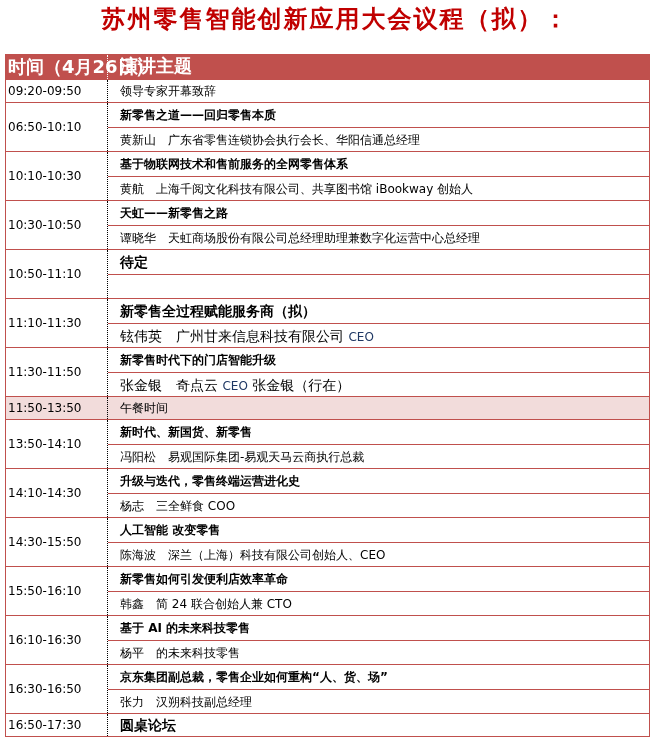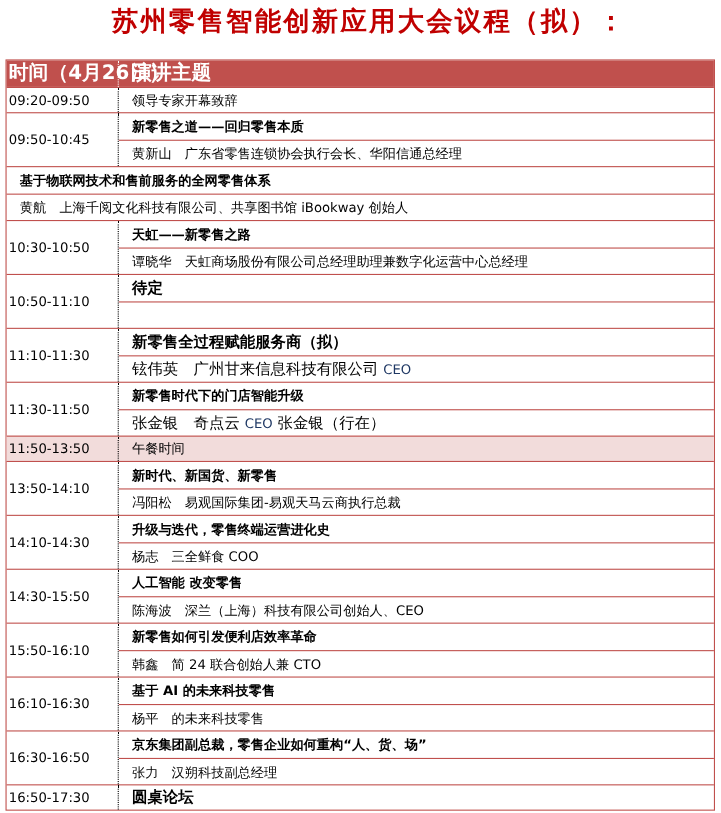--- a/index.html
+++ b/index.html
@@ -61,21 +61,21 @@
       align-items: center;
       white-space: nowrap;
     }
     .row.header .time-cell { border-right: 1px dotted #ffffff; }
     .topic-cell {
       flex: 1 1 auto;
       display: flex;
       flex-direction: column;
       box-sizing: border-box;
     }
-    .row.header .topic-cell { padding-left: 12px; display: block; }
+    .row.header .topic-cell { padding-left: 12px; display: block; font-family: Liberation Mono, monospace; }
     .sub {
       height: 24px;
       line-height: 24px;
       padding-left: 12px;
       font-size: 12px;
       white-space: nowrap;
       overflow: hidden;
       box-sizing: border-box;
     }
     .sub + .sub { border-top: 1px solid #c0504d; }
@@ -99,28 +99,29 @@
   </div>
 
   <div class="row single">
     <div class="time-cell">09:20-09:50</div>
     <div class="topic-cell">
         <div class="sub">领导专家开幕致辞</div>
       </div>
   </div>
 
   <div class="row">
-    <div class="time-cell">09:50-10:45</div>
+    <div class="time-cell">06:50-10:10</div>
     <div class="topic-cell">
       <div class="sub title">新零售之道——回归零售本质</div>
       <div class="sub">黄新山　广东省零售连锁协会执行会长、华阳信通总经理</div>
     </div>
   </div>
 
   <div class="row">
+    <div class="time-cell">10:10-10:30</div>
     <div class="topic-cell">
       <div class="sub title">基于物联网技术和售前服务的全网零售体系</div>
       <div class="sub">黄航　上海千阅文化科技有限公司、共享图书馆 iBookway 创始人</div>
     </div>
   </div>
 
   <div class="row">
     <div class="time-cell">10:30-10:50</div>
     <div class="topic-cell">
       <div class="sub title">天虹——新零售之路</div>

